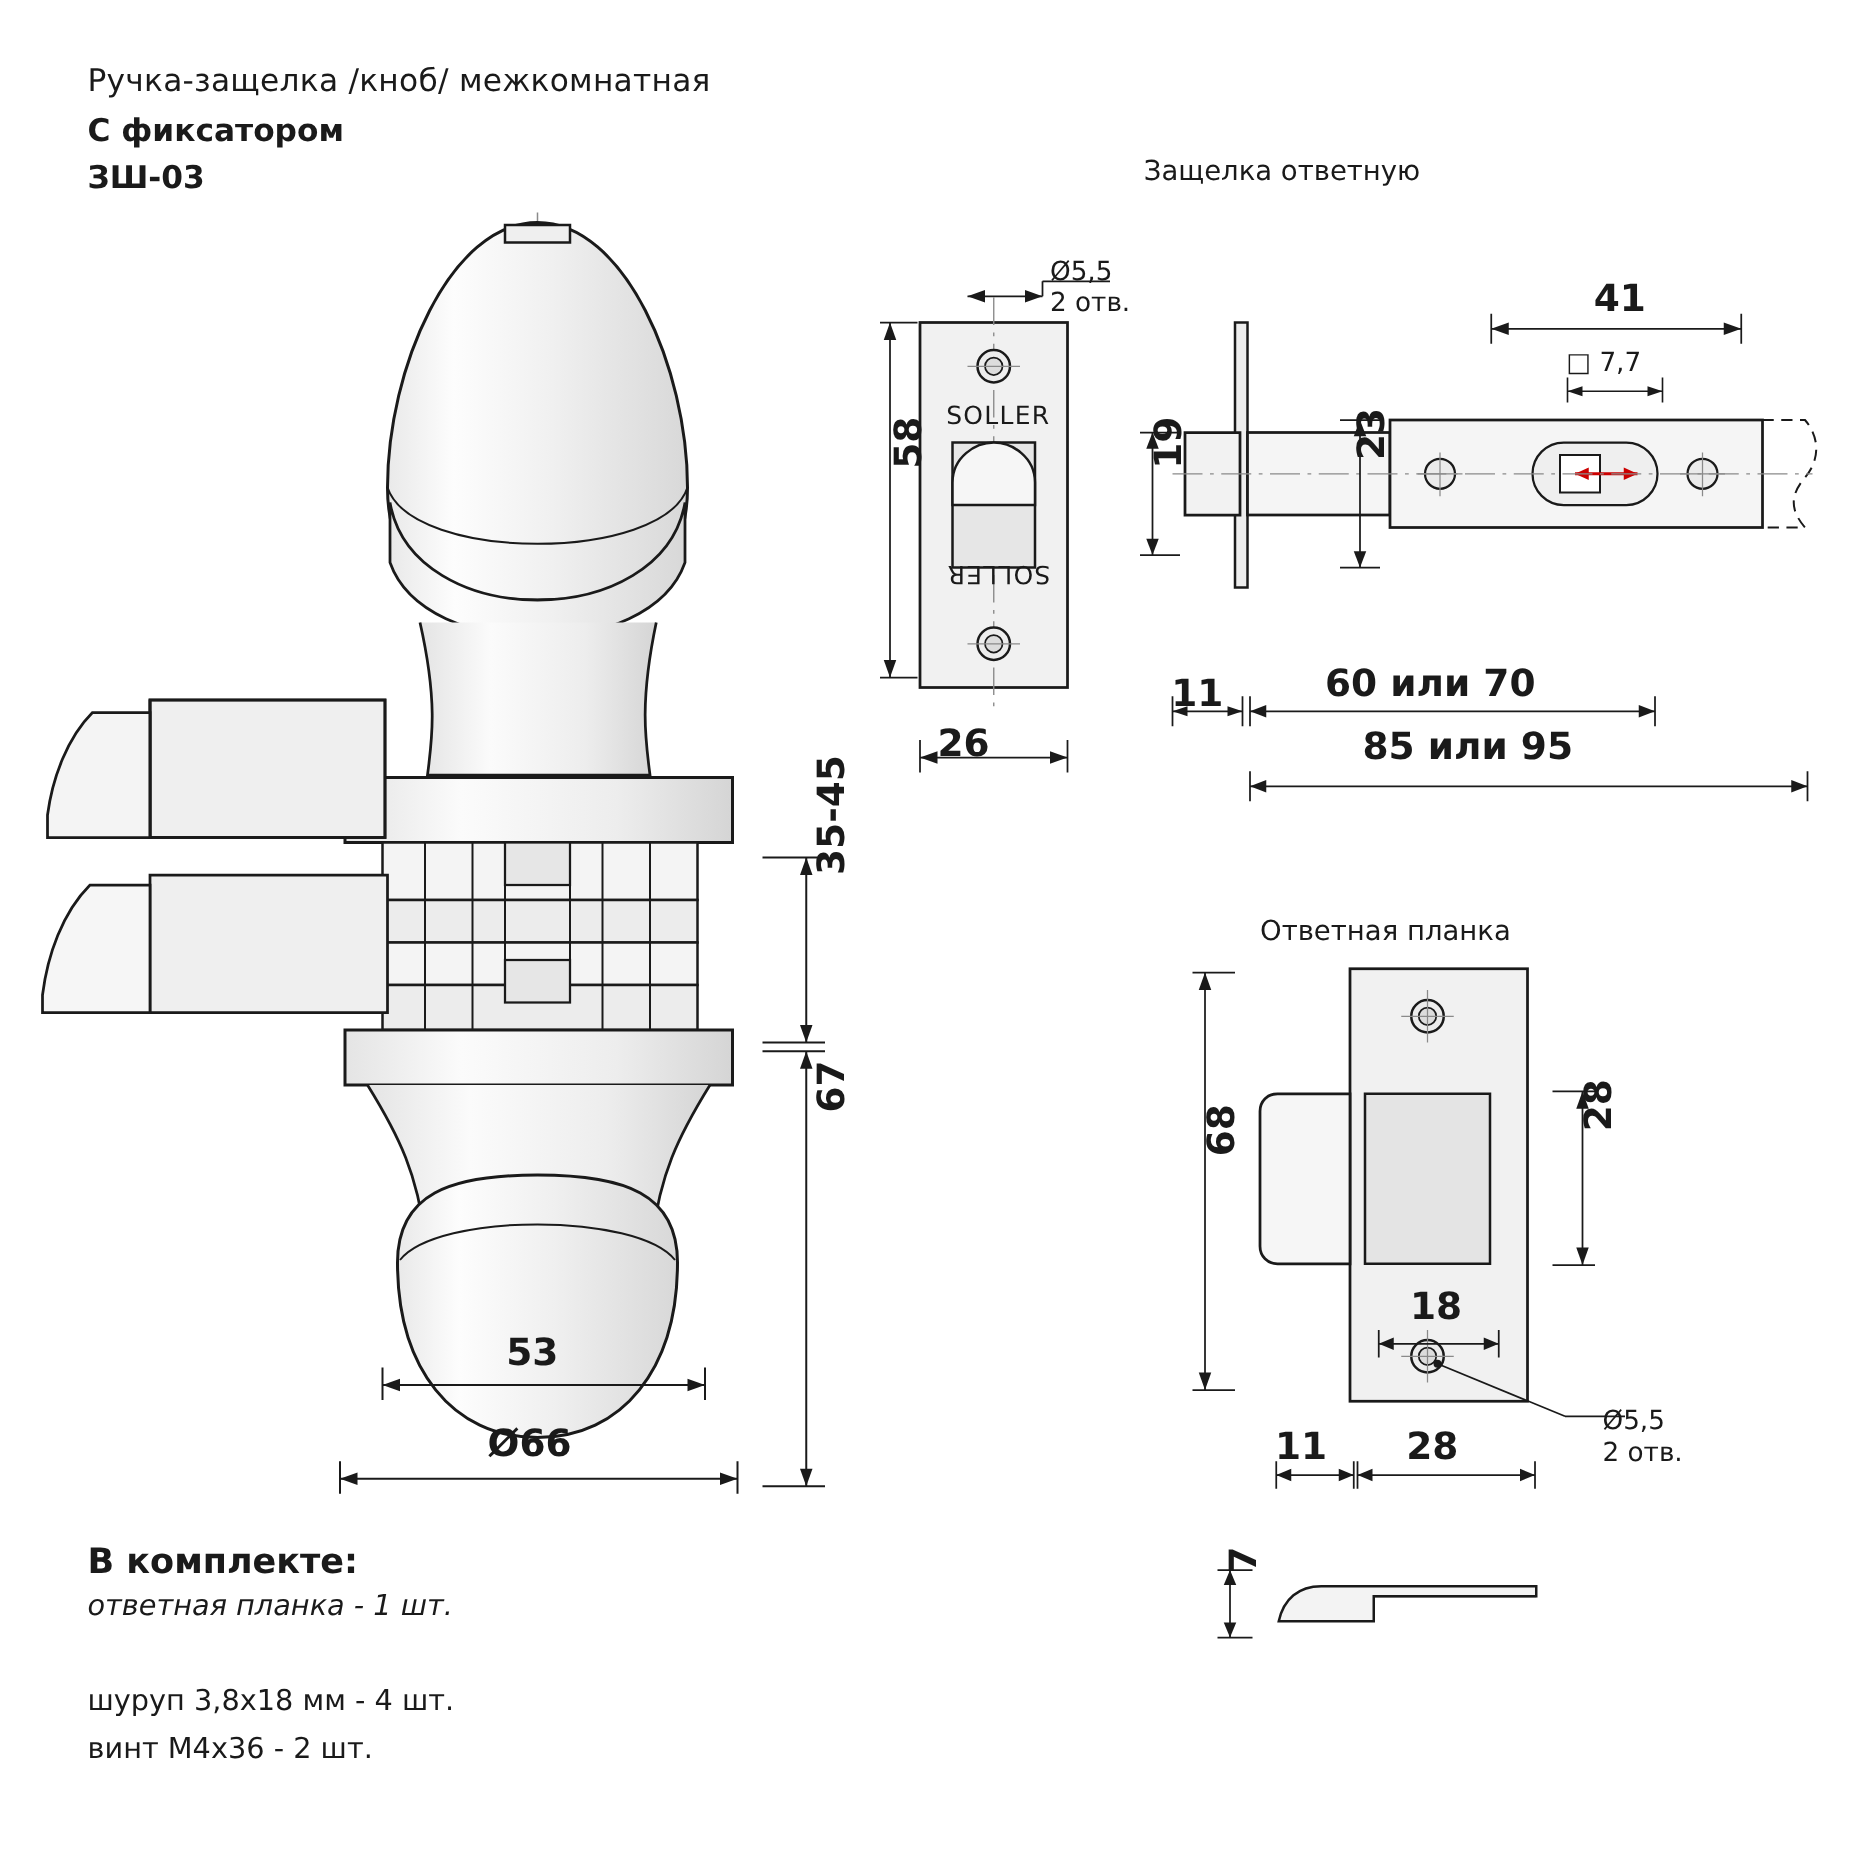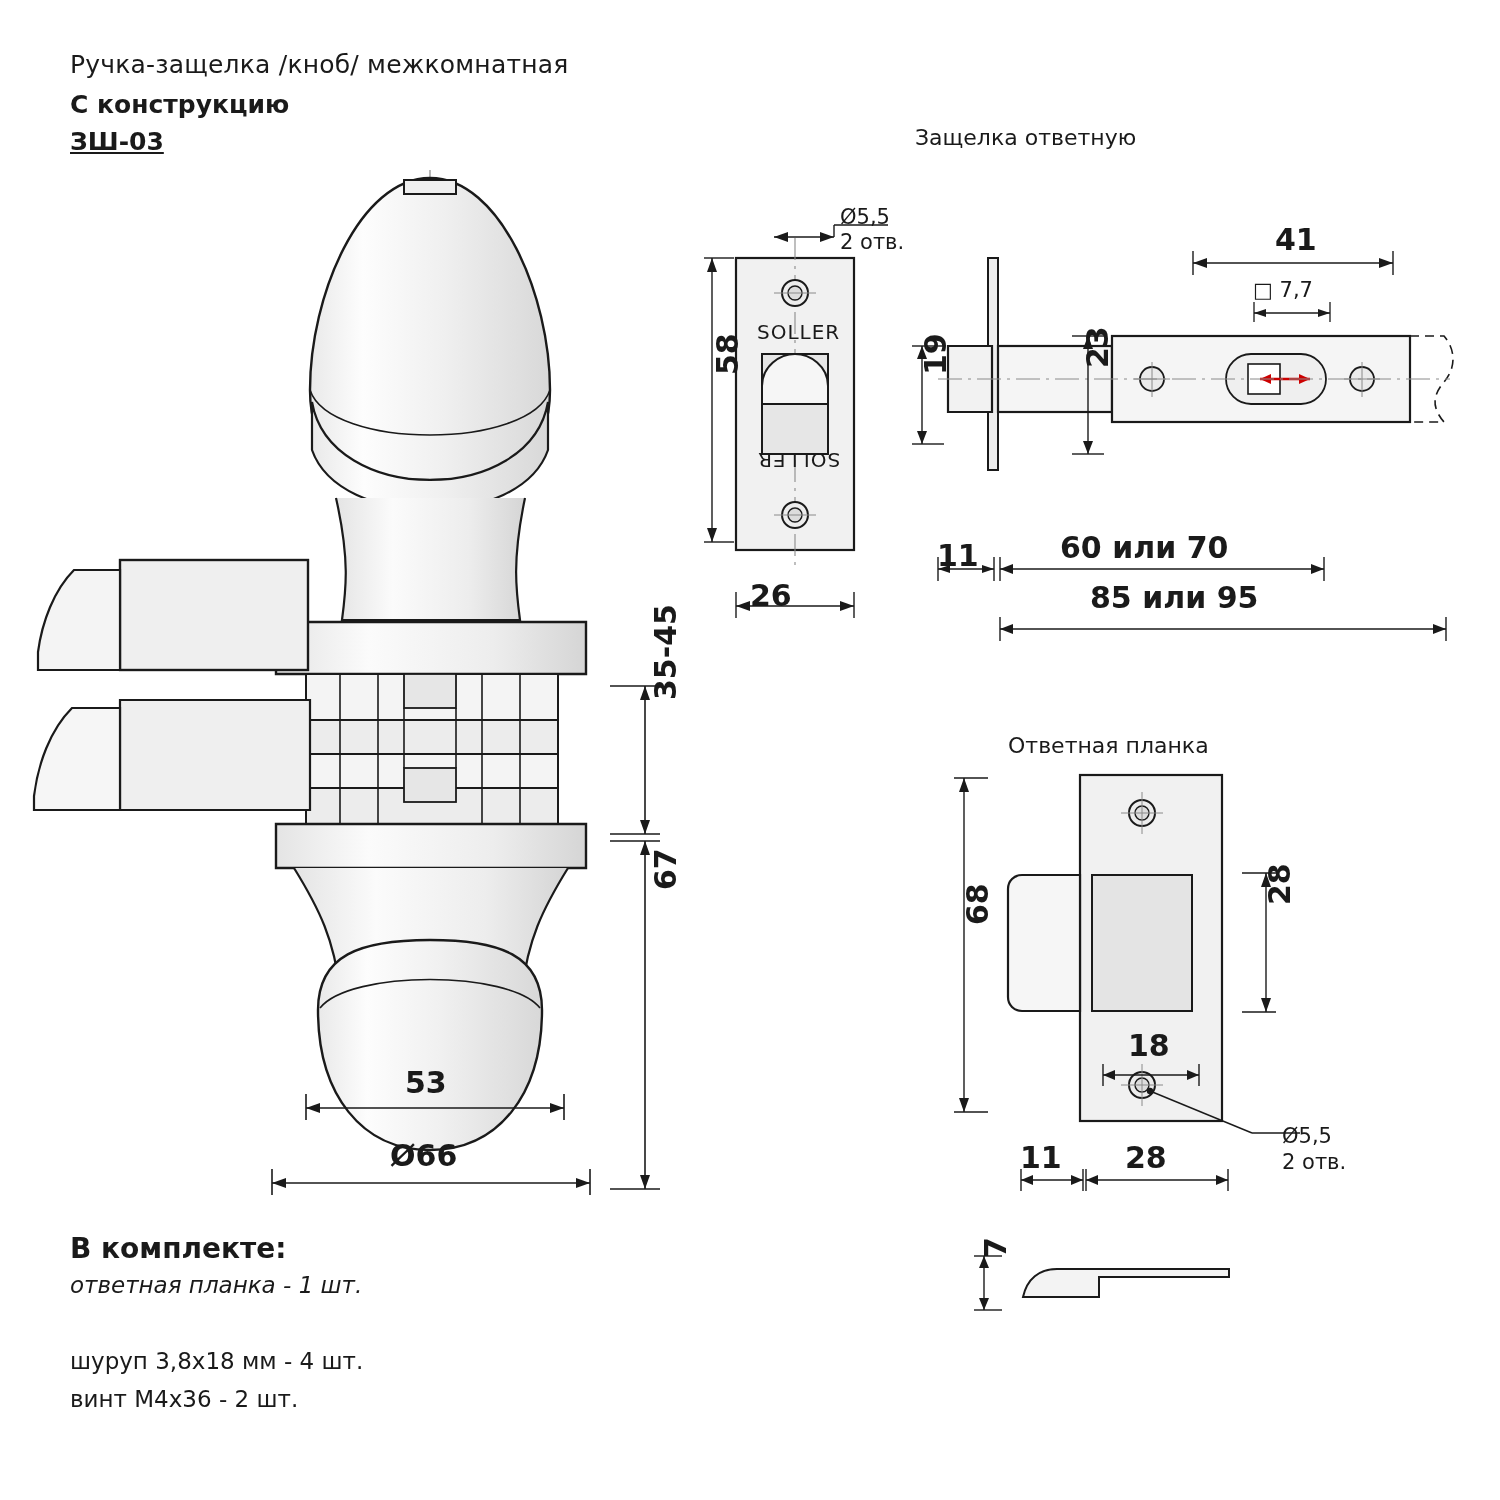--- a/index.html
+++ b/index.html
@@ -58,22 +58,22 @@
     white-space: nowrap;
   }
   svg { display: block; }
 </style>
 </head>
 <body>
 
 <div id="page">
 
   <div class="abs t-title1" style="left:70px; top:50px;">Ручка-защелка /кноб/ межкомнатная</div>
-  <div class="abs t-title2" style="left:70px; top:90px;">С конструкцию</div>
-  <div class="abs t-title3" style="left:70px; top:127px;text-decoration:underline;">ЗШ-03</div>
+  <div class="abs t-title2" style="left:70px; top:90px;">С фиксатором</div>
+  <div class="abs t-title3" style="left:70px; top:127px;">ЗШ-03</div>
 
   <div class="abs t-section" style="left:915px; top:125px;">Защелка ответную</div>
   <div class="abs t-section" style="left:1008px; top:733px;">Ответная планка</div>
 
   <svg class="abs" style="left:0px; top:150px;" width="700" height="1060" viewBox="0 0 700 1060">
     <defs>
       <linearGradient id="gball" x1="0" y1="0" x2="1" y2="0">
         <stop offset="0%" stop-color="#e9e9e9"></stop>
         <stop offset="22%" stop-color="#fdfdfd"></stop>
         <stop offset="55%" stop-color="#f0f0f0"></stop>

